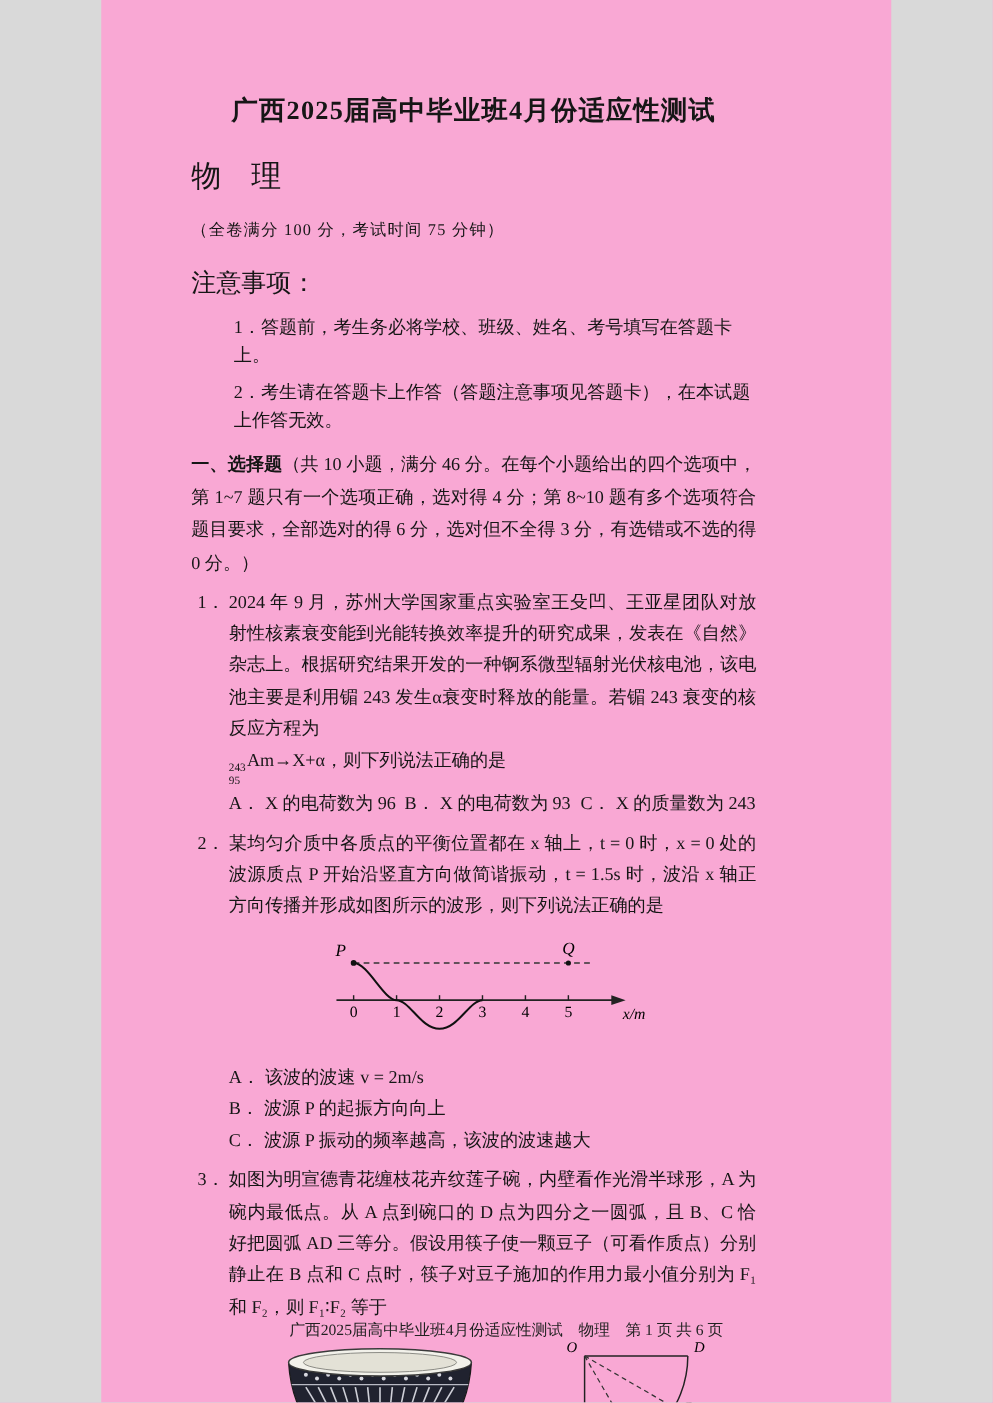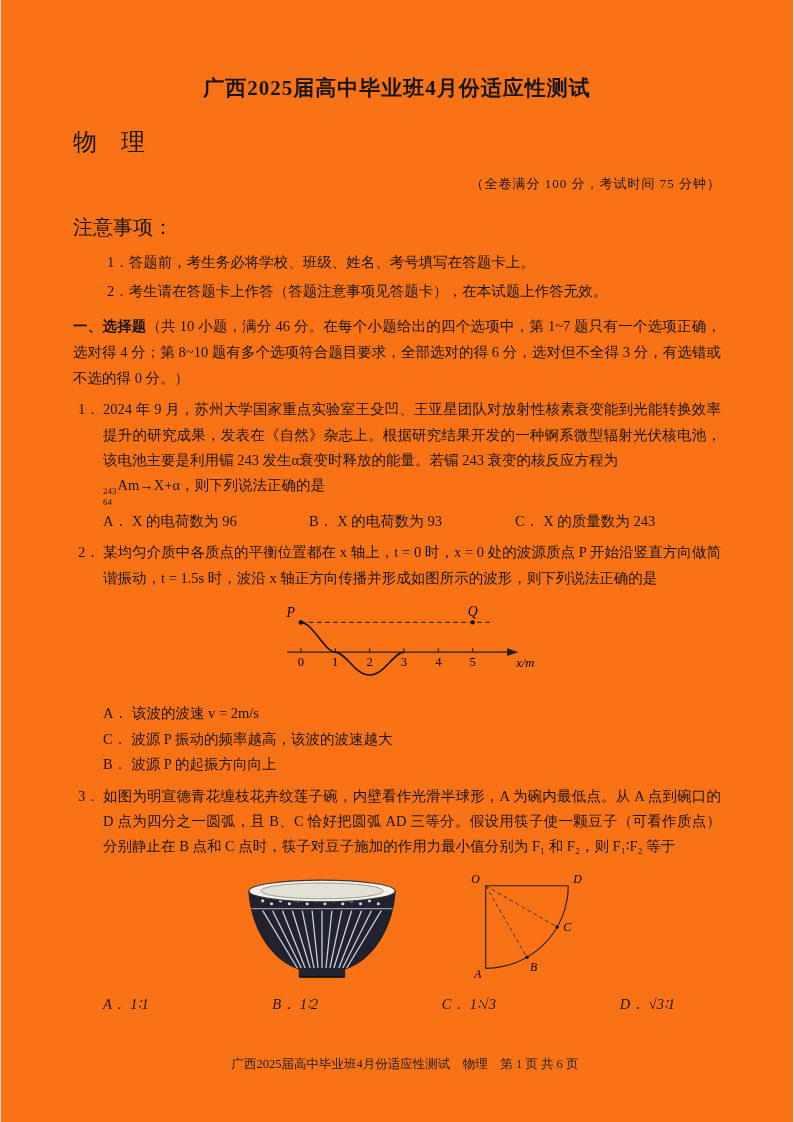--- a/index.html
+++ b/index.html
@@ -1,26 +1,26 @@
 <!DOCTYPE html>
 <html><head>
 <meta charset="utf-8">
 <style>
   * { margin:0; padding:0; box-sizing:border-box; }
   html, body { background:#d9d9d9; }
   .page {
-    width:792px; height:1122px; margin:0 auto; position:relative;
-    background:#f97316; color:#161616; overflow:hidden;
-    padding:54px 72px 0 72px;
+    width:632px; height:1122px; margin:0 auto; position:relative;
+    background:#f9a8d4; color:#161616; overflow:hidden;
+    padding:54px 108px 0 72px;
     font-family:"Liberation Serif","DejaVu Serif",serif;
     font-size:14.5px; line-height:1.75;
   }
   .exam-title { text-align:center; font-size:21px; font-weight:bold; letter-spacing:1px; margin-top:16px; }
   .subject-title { text-align:left; font-size:24px; font-weight:normal; margin-top:14px; }
-  .exam-info { text-align:right; font-size:13px; margin-top:10px; letter-spacing:1px; }
+  .exam-info { text-align:left; font-size:13px; margin-top:10px; letter-spacing:1px; }
   .notices { margin-top:14px; }
   .notice-heading { font-weight:normal; font-size:20px; }
   .notice-item { padding-left:34px; margin-top:6px; line-height:1.6; }
   .section-heading { margin-top:10px; text-align:justify; line-height:1.8; }
   .section-heading b { font-weight:bold; }
   .question { display:flex; margin-top:6px; }
   .q-num { flex:0 0 30px; padding-left:5px; }
   .q-text { flex:1; text-align:justify; }
   .isotope { display:inline-flex; flex-direction:column; 
              font-size:9px; line-height:1.15; vertical-align:-4px; margin-right:1px; }
@@ -52,21 +52,21 @@
 
   <p class="section-heading"><b>一、选择题</b><span>（共 10 小题，满分 46 分。在每个小题给出的四个选项中，第 1~7 题只有一个选项正确，选对得 4 分；第 8~10 题有多个选项符合题目要求，全部选对的得 6 分，选对但不全得 3 分，有选错或不选的得 0 分。）</span></p>
 
   <div class="question">
     <span class="q-num">1．</span>
     <div class="q-text">
       <span>2024 年 9 月，苏州大学国家重点实验室王殳凹、王亚星团队对放射性核素衰变能到光能转换效率提升的研究成果，发表在《自然》杂志上。根据研究结果开发的一种锕系微型辐射光伏核电池，该电池主要是利用镅 243 发生α衰变时释放的能量。若镅 243 衰变的核反应方程为</span>
       <div class="eq-line">
         <span class="isotope">
             <span>243</span>
-            <span>64</span>
+            <span>95</span>
           </span><span>Am→X+α，则下列说法正确的是</span>
       </div>
       <div class="opts-grid">
         <div class="opt"><span class="opt-label">A．</span><span>X 的电荷数为 96</span></div>
         <div class="opt"><span class="opt-label">B．</span><span>X 的电荷数为 93</span></div>
         <div class="opt"><span class="opt-label">C．</span><span>X 的质量数为 243</span></div>
       </div>
     </div>
   </div>
 
@@ -99,22 +99,22 @@
 
           <path d="M20,22 C30,22 41,48 50,48 C59,48 67,68 80,68 C93,68 101,48 110,48" fill="none" stroke="#111" stroke-width="1.4"></path>
           <circle cx="20" cy="22" r="2" fill="#111"></circle>
           <circle cx="170" cy="22" r="1.8" fill="#111"></circle>
           <text x="11" y="17" font-size="12" class="svg-var" text-anchor="middle">P</text>
           <text x="170" y="16" font-size="12" class="svg-var" text-anchor="middle">Q</text>
         </svg>
       </div>
       <div class="opts-col">
         <div class="opt"><span class="opt-label">A．</span><span>该波的波速 v = 2m/s</span></div>
+        <div class="opt"><span class="opt-label">B．</span><span>波源 P 的起振方向向上</span></div>
         <div class="opt"><span class="opt-label">C．</span><span>波源 P 振动的频率越高，该波的波速越大</span></div>
-        <div class="opt"><span class="opt-label">B．</span><span>波源 P 的起振方向向上</span></div>
       </div>
     </div>
   </div>
 
   <div class="question">
     <span class="q-num">3．</span>
     <div class="q-text">
       <span>如图为明宣德青花缠枝花卉纹莲子碗，内壁看作光滑半球形，A 为碗内最低点。从 A 点到碗口的 D 点为四分之一圆弧，且 B、C 恰好把圆弧 AD 三等分。假设用筷子使一颗豆子（可看作质点）分别静止在 B 点和 C 点时，筷子对豆子施加的作用力最小值分别为 F₁ 和 F₂，则 F₁∶F₂ 等于</span>
       <div class="figure-row">
 

